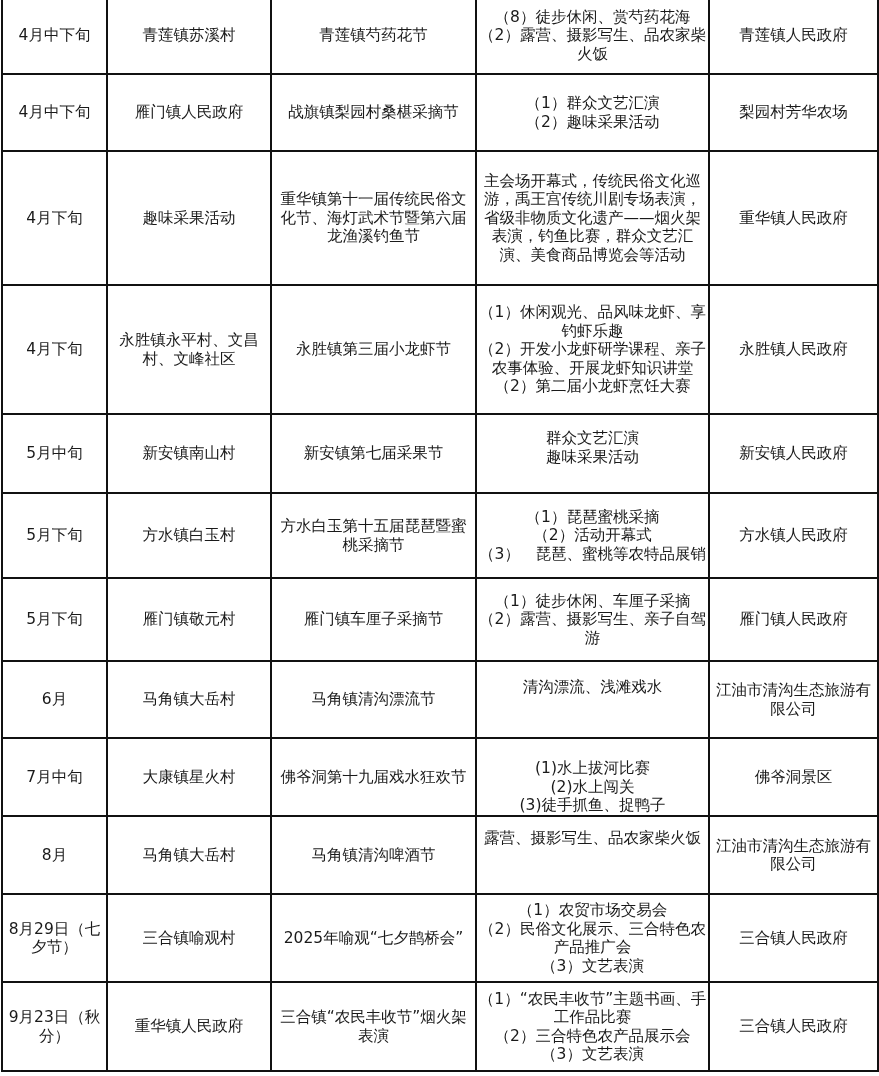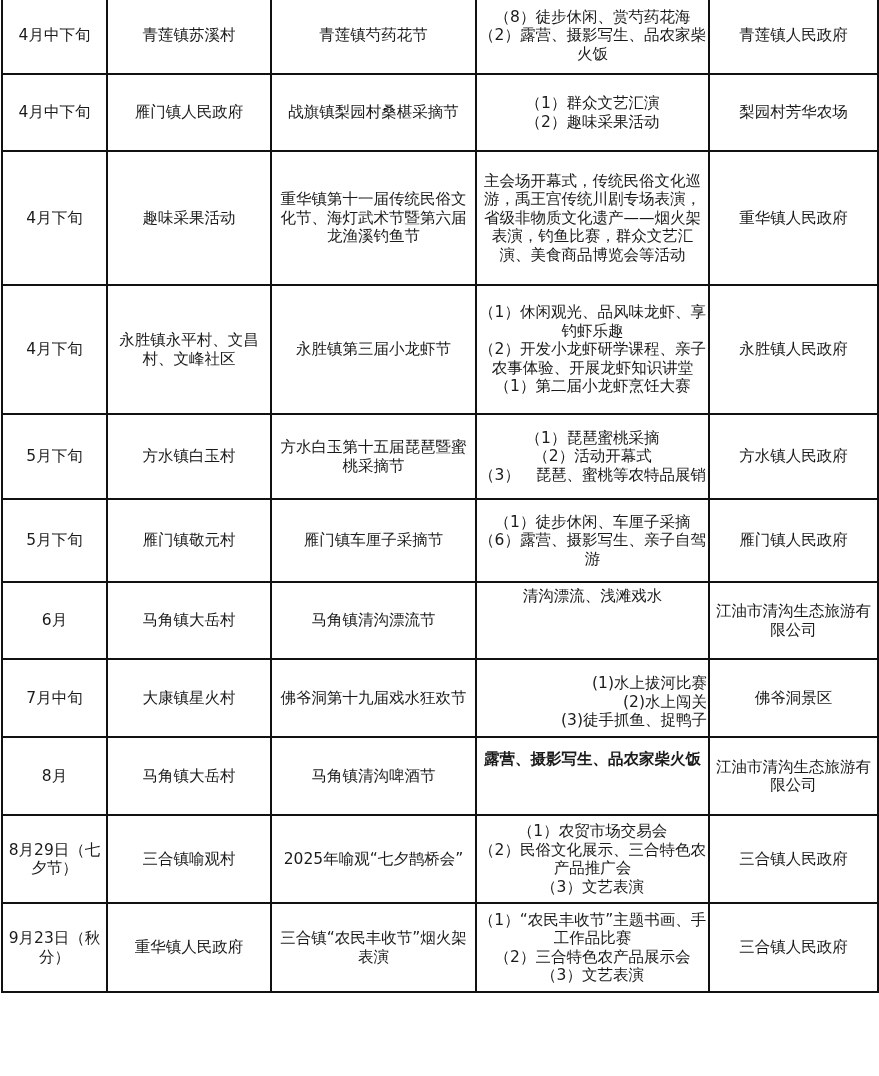--- a/index.html
+++ b/index.html
@@ -63,70 +63,80 @@
         </td>
         <td class="c-org">重华镇人民政府</td>
       </tr>
       <tr style="height: 129px;">
         <td class="c-time">4月下旬</td>
         <td class="c-village">永胜镇永平村、文昌村、文峰社区</td>
         <td class="c-name">永胜镇第三届小龙虾节</td>
         <td class="c-act">
           <span class="line">（1）休闲观光、品风味龙虾、享钓虾乐趣</span>
           <span class="line">（2）开发小龙虾研学课程、亲子农事体验、开展龙虾知识讲堂</span>
-          <span class="line">（1）第二届小龙虾烹饪大赛</span>
+          <span class="line">（2）第二届小龙虾烹饪大赛</span>
         </td>
         <td class="c-org">永胜镇人民政府</td>
+      </tr>
+      <tr style="height: 79px;">
+        <td class="c-time">5月中旬</td>
+        <td class="c-village">新安镇南山村</td>
+        <td class="c-name">新安镇第七届采果节</td>
+        <td class="c-act mid" style="vertical-align: top; padding-top: 14px;">
+          <span class="line">群众文艺汇演</span>
+          <span class="line">趣味采果活动</span>
+        </td>
+        <td class="c-org">新安镇人民政府</td>
       </tr>
       <tr style="height: 85px;">
         <td class="c-time">5月下旬</td>
         <td class="c-village">方水镇白玉村</td>
         <td class="c-name">方水白玉第十五届琵琶暨蜜桃采摘节</td>
         <td class="c-act">
           <span class="line">（1）琵琶蜜桃采摘</span>
           <span class="line">（2）活动开幕式</span>
           <span class="line">（3）　琵琶、蜜桃等农特品展销</span>
         </td>
         <td class="c-org">方水镇人民政府</td>
       </tr>
       <tr style="height: 83px;">
         <td class="c-time">5月下旬</td>
         <td class="c-village">雁门镇敬元村</td>
         <td class="c-name">雁门镇车厘子采摘节</td>
         <td class="c-act">
           <span class="line">（1）徒步休闲、车厘子采摘</span>
-          <span class="line">（6）露营、摄影写生、亲子自驾游</span>
+          <span class="line">（2）露营、摄影写生、亲子自驾游</span>
         </td>
         <td class="c-org">雁门镇人民政府</td>
       </tr>
       <tr style="height: 77px;">
         <td class="c-time">6月</td>
         <td class="c-village">马角镇大岳村</td>
         <td class="c-name">马角镇清沟漂流节</td>
-        <td class="c-act mid" style="vertical-align: top; padding-top: 4px;">
+        <td class="c-act mid" style="vertical-align: top; padding-top: 16px;">
           <span class="line">清沟漂流、浅滩戏水</span>
         </td>
         <td class="c-org">江油市清沟生态旅游有限公司</td>
       </tr>
       <tr style="height: 78px;">
         <td class="c-time">7月中旬</td>
         <td class="c-village">大康镇星火村</td>
         <td class="c-name">佛爷洞第十九届戏水狂欢节</td>
-        <td class="c-act mid" style="vertical-align: top; padding-top: 14px; text-align: right;">
+        <td class="c-act mid" style="vertical-align: top; padding-top: 20px;">
           <span class="line">(1)水上拔河比赛</span>
           <span class="line">(2)水上闯关</span>
           <span class="line">(3)徒手抓鱼、捉鸭子</span>
         </td>
         <td class="c-org">佛爷洞景区</td>
       </tr>
       <tr style="height: 78px;">
         <td class="c-time">8月</td>
         <td class="c-village">马角镇大岳村</td>
         <td class="c-name">马角镇清沟啤酒节</td>
-        <td class="c-act mid" style="vertical-align: top; padding-top: 12px; font-weight: bold;">
+        <td class="c-act mid" style="vertical-align: top; padding-top: 12px;">
           <span class="line">露营、摄影写生、品农家柴火饭</span>
         </td>
         <td class="c-org">江油市清沟生态旅游有限公司</td>
       </tr>
       <tr style="height: 88px;">
         <td class="c-time">8月29日（七夕节）</td>
         <td class="c-village">三合镇喻观村</td>
         <td class="c-name">2025年喻观“七夕鹊桥会”</td>
         <td class="c-act">
           <span class="line">（1）农贸市场交易会</span>

